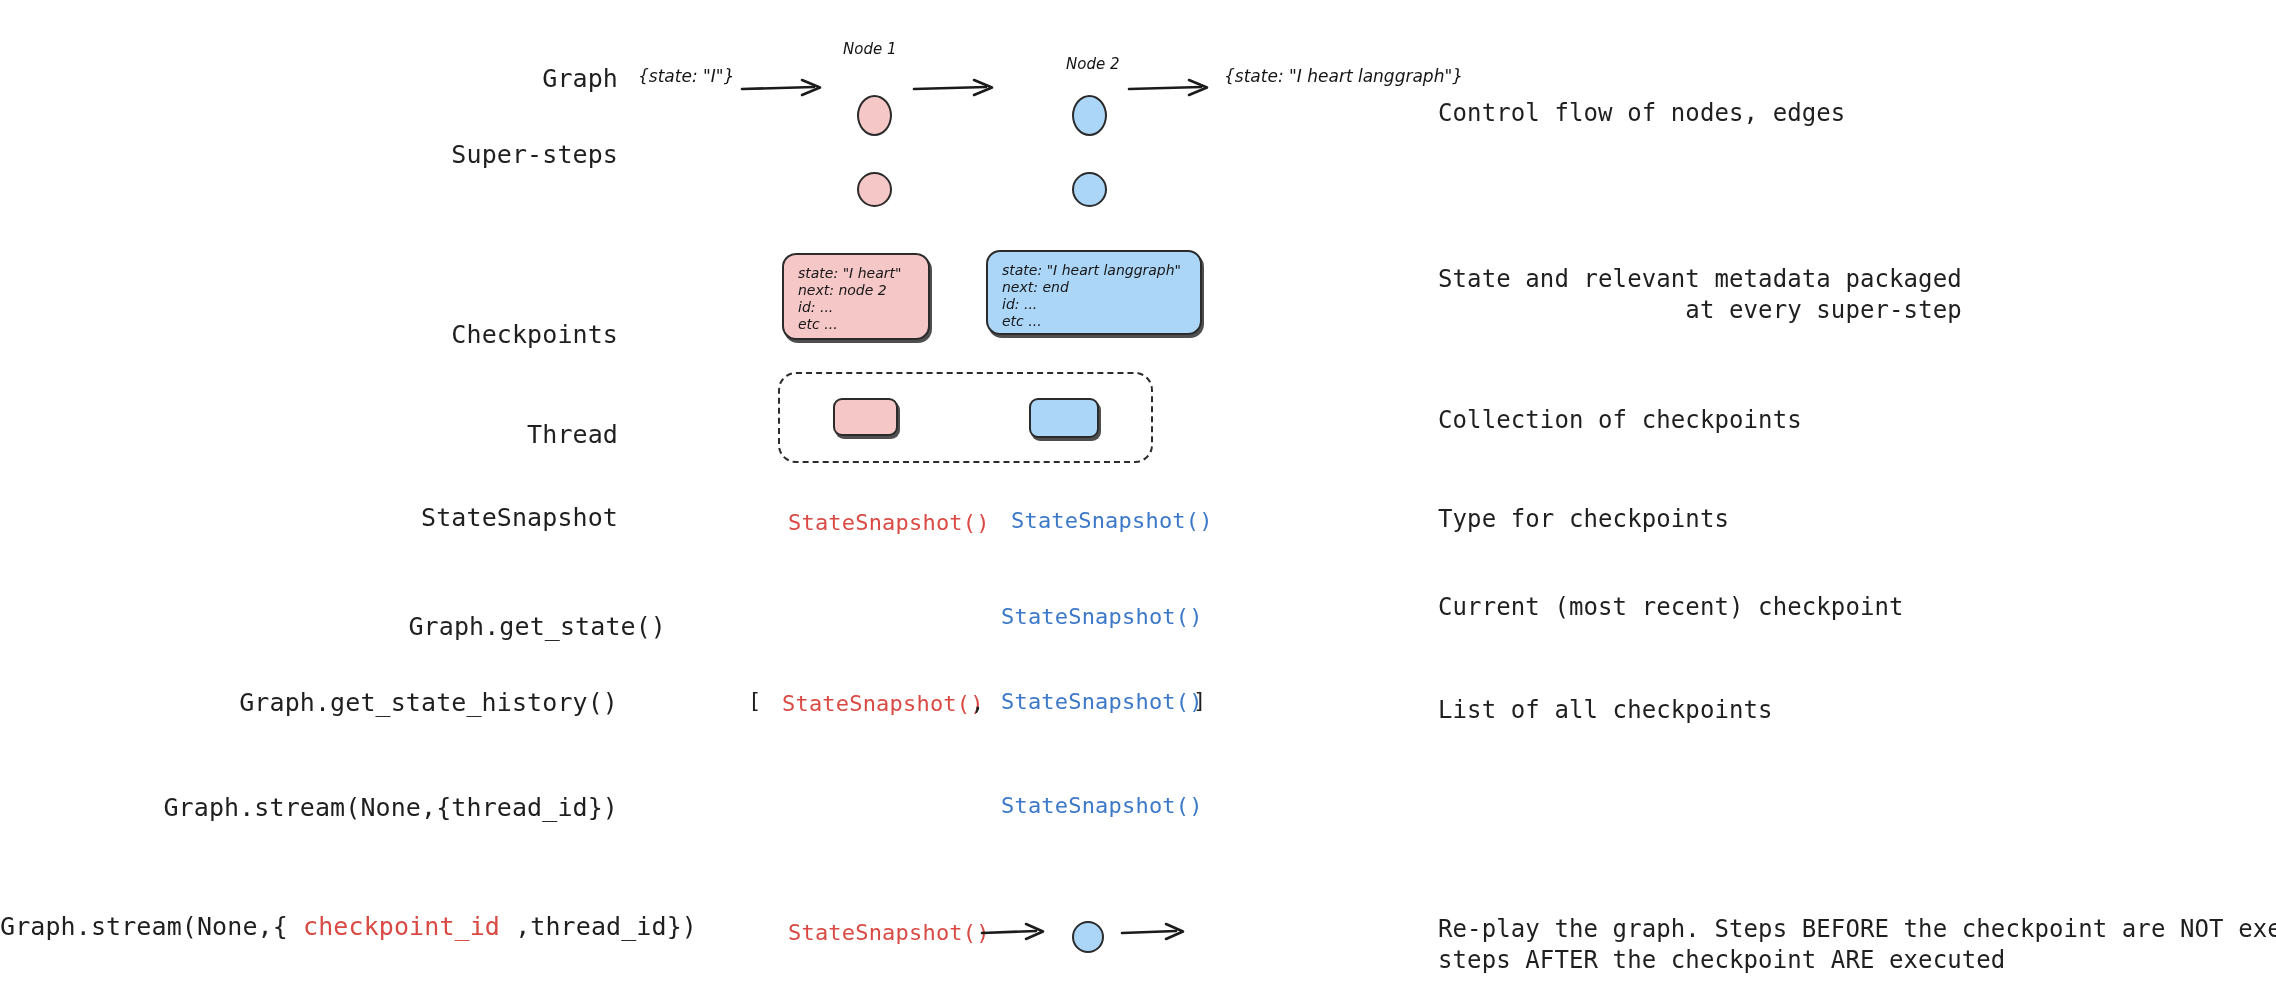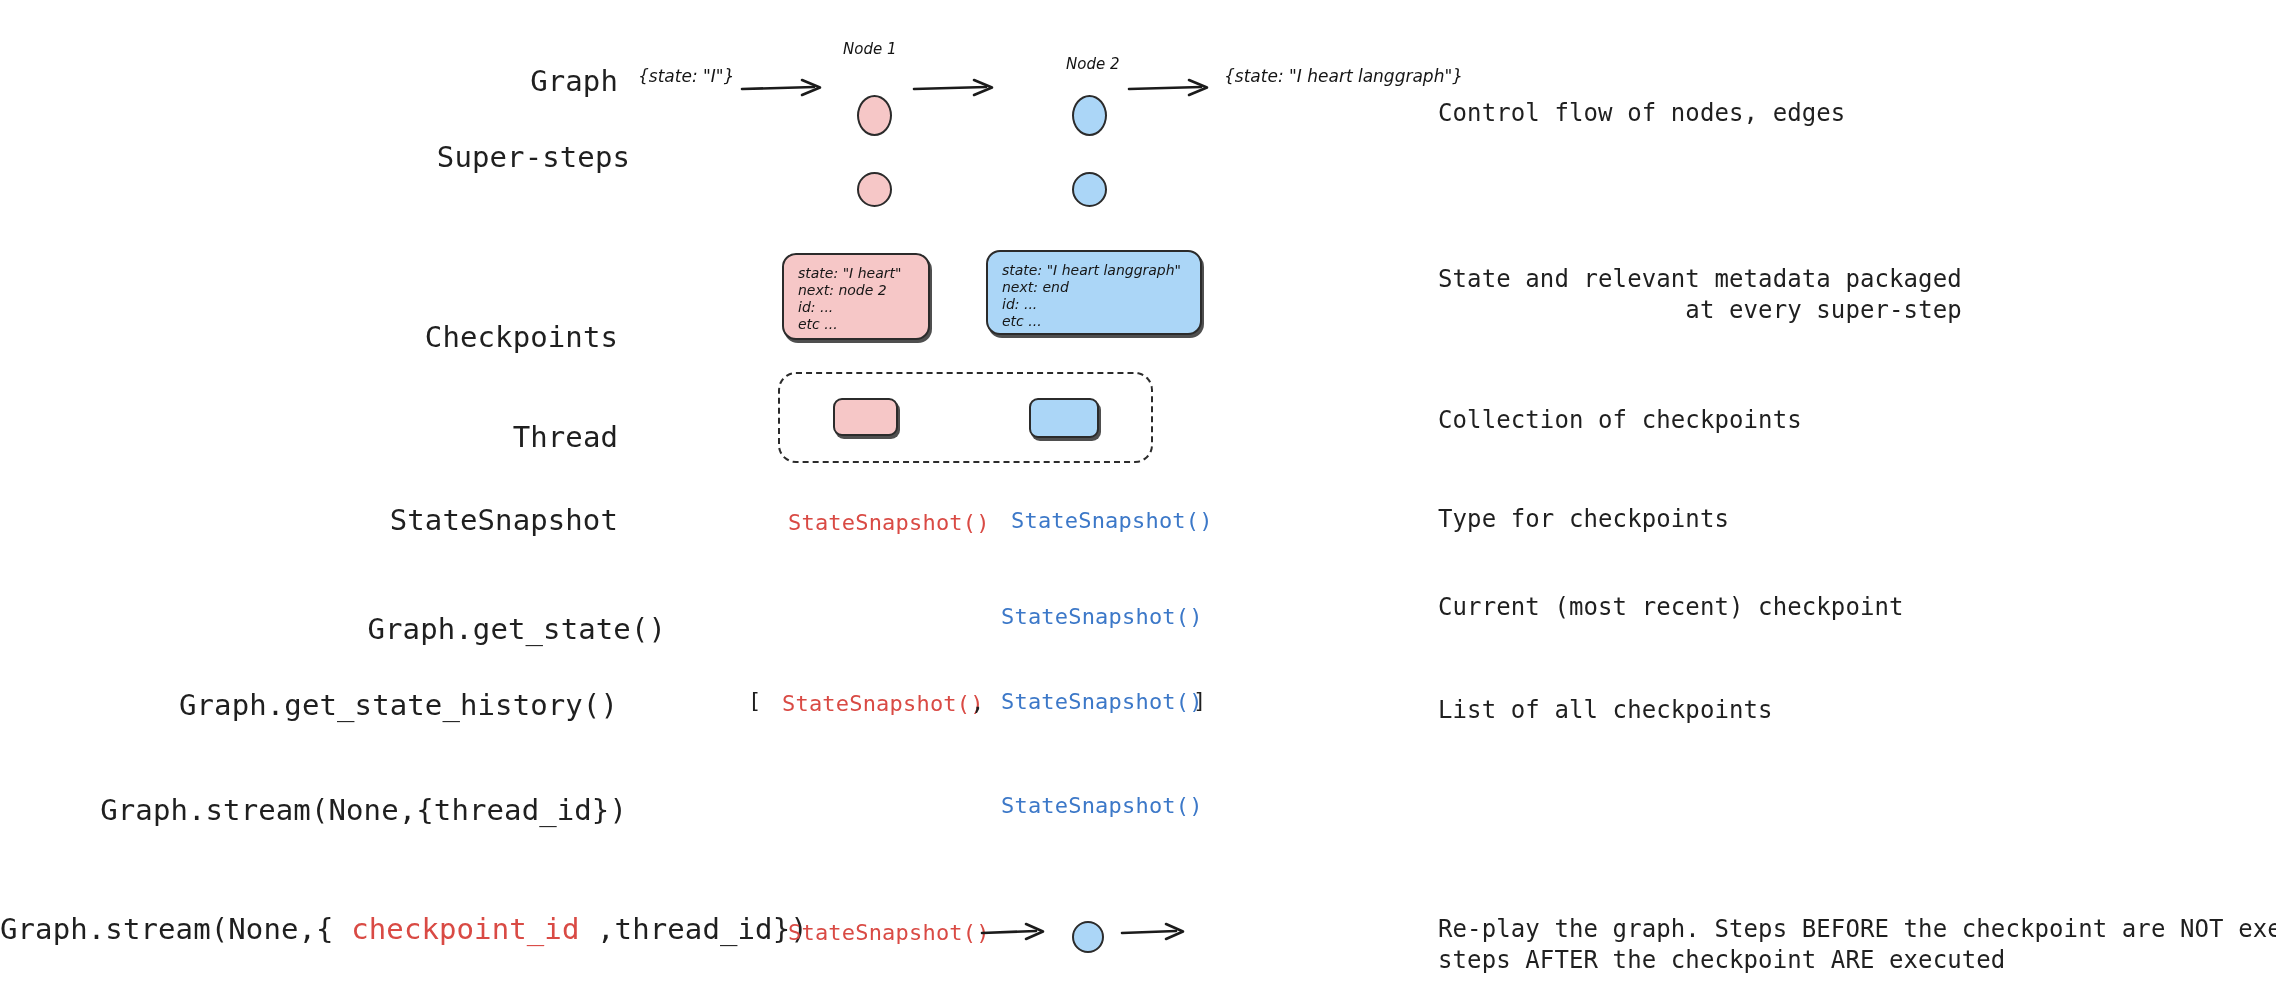--- a/index.html
+++ b/index.html
@@ -14,21 +14,21 @@
     background: #ffffff;
     overflow: hidden;
     font-family: "DejaVu Sans Mono", monospace;
   }
   .label-col {
     position: absolute;
     left: 0;
     width: 618px;
     text-align: right;
     font-family: "DejaVu Sans Mono", monospace;
-    font-size: 29px;
+    font-size: 25px;
     color: #1f1f1f;
     white-space: nowrap;
     letter-spacing: 0.1px;
   }
   .label-col .hl { color: #d94a44; }
 
   
   .desc-col {
     position: absolute;
     left: 1438px;
@@ -142,21 +142,21 @@
 
   <svg class="arrow" style="left:1127px; top:78px;" width="92" height="20" viewBox="0 0 92 20">
     <path d="M2,11 L74,9" stroke="#1b1b1b" stroke-width="2.6" fill="none" stroke-linecap="round"></path>
     <path d="M62,2 L80,9.5 L62,17" stroke="#1b1b1b" stroke-width="2.6" fill="none" stroke-linecap="round" stroke-linejoin="round"></path>
   </svg>
 
   <div class="hand" style="left:1224px; top:66px;">{state: "I heart langgraph"}</div>
 
   <div class="desc-col" style="top:98px;">Control flow of nodes, edges</div>
 
-  <div class="label-col" style="top:140px;padding-left:12px;">Super-steps</div>
+  <div class="label-col" style="top:140px;">Super-steps</div>
 
   <div class="circle pink" style="left:857px; top:172px; width:35px; height:35px;"></div>
   <div class="circle blue" style="left:1072px; top:172px; width:35px; height:35px;"></div>
 
 
   <div class="label-col" style="top:288px;margin-top:32px;">Checkpoints</div>
 
   <div class="ckpt-box pink" style="left:782px; top:253px; width:148px; height:87px;">
     <div class="ckpt-line">state: "I heart"</div>
     <div class="ckpt-line">next: node 2</div>
@@ -198,21 +198,21 @@
   <div class="label-col" style="top:688px;">Graph.get_state_history()</div>
 
   <div class="code dark" style="left:748px; top:688px;">[</div>
   <div class="code red" style="left:782px; top:691px;">StateSnapshot()</div>
   <div class="code dark" style="left:971px; top:690px;">,</div>
   <div class="code bluec" style="left:1001px; top:689px;">StateSnapshot()</div>
   <div class="code dark" style="left:1193px; top:688px;">]</div>
 
   <div class="desc-col" style="top:695px;">List of all checkpoints</div>
 
-  <div class="label-col" style="top:793px;margin-left:9px;">Graph.stream(None,{thread_id})</div>
+  <div class="label-col" style="top:793px;">Graph.stream(None,{thread_id})</div>
 
   <div class="code bluec" style="left:1001px; top:793px;">StateSnapshot()</div>
 
 
   <div class="label-col" style="top:912px;"><span>Graph.stream(None,{ </span><span class="hl">checkpoint_id</span><span> ,thread_id})</span></div>
 
   <div class="code red" style="left:788px; top:920px;">StateSnapshot()</div>
 
   <svg class="arrow" style="left:980px; top:922px;" width="80" height="20" viewBox="0 0 80 20">
     <path d="M2,11 L56,9" stroke="#1b1b1b" stroke-width="2.6" fill="none" stroke-linecap="round"></path>

